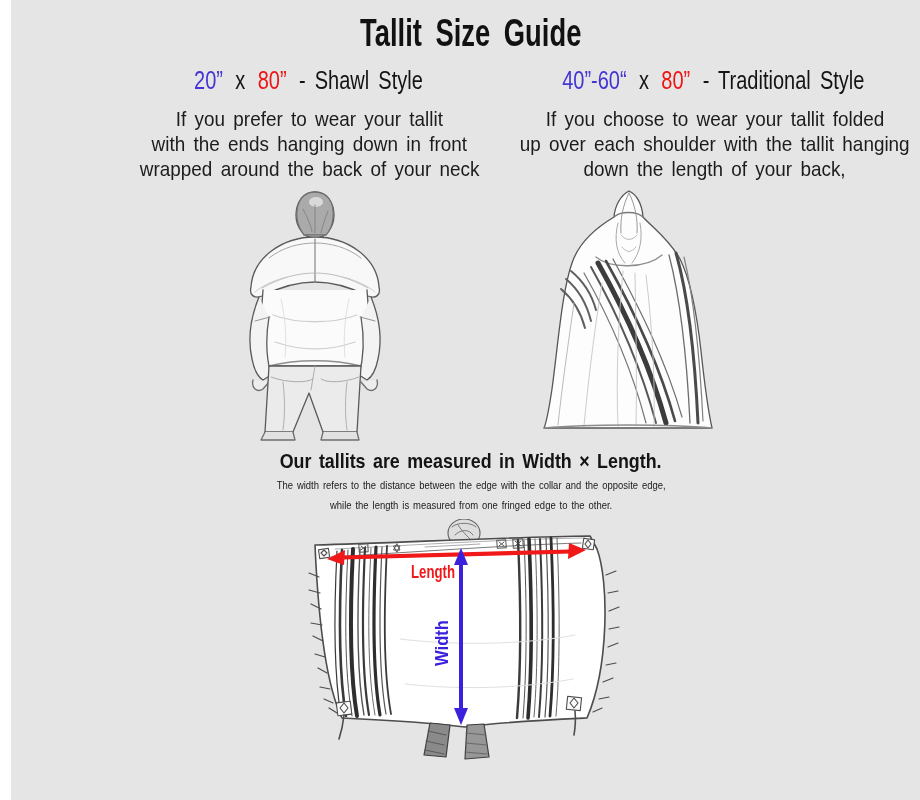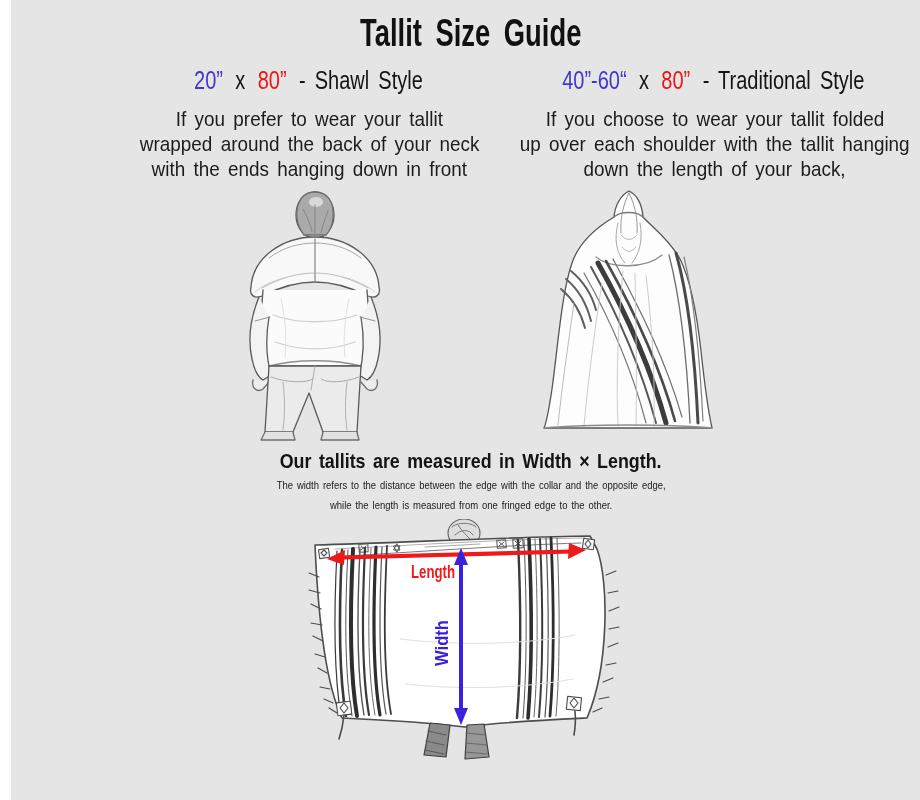--- a/index.html
+++ b/index.html
@@ -62,22 +62,22 @@
       <div class="col-header">
         <span class="cond">
           <span class="w-blue">20”</span>
           <span class="seg">x</span>
           <span class="l-red">80”</span>
           <span class="seg">- Shawl Style</span>
         </span>
       </div>
       <div class="col-desc">
         <span class="line"><span class="cond">If you prefer to wear your tallit</span></span>
+        <span class="line"><span class="cond">with the ends hanging down in front</span></span>
         <span class="line"><span class="cond">wrapped around the back of your neck</span></span>
-        <span class="line"><span class="cond">with the ends hanging down in front</span></span>
       </div>
 
       <svg class="fig-shawl sketch" width="160" height="260" viewBox="0 0 160 260" aria-hidden="true">
         <g stroke="#5a5a5a" stroke-width="1.3" fill="none">
 
           <ellipse cx="80" cy="28" rx="19" ry="23" fill="#f2f2f2"></ellipse>
           <path d="M62,32 C60,12 70,5 80,5 C91,5 100,13 98,32 C97,39 94,45 91,48 L69,48 C66,44 63,38 62,32 Z" fill="#aaaaaa" stroke="#6d6d6d"></path>
           <ellipse cx="81" cy="15" rx="7" ry="5" fill="#d9d9d9" stroke="none"></ellipse>
           <path d="M68,22 C72,30 76,38 77,45 M93,24 C90,32 87,40 86,46 M80,18 C80,28 80,38 80,46" stroke="#7c7c7c" stroke-width="0.8"></path>
 

